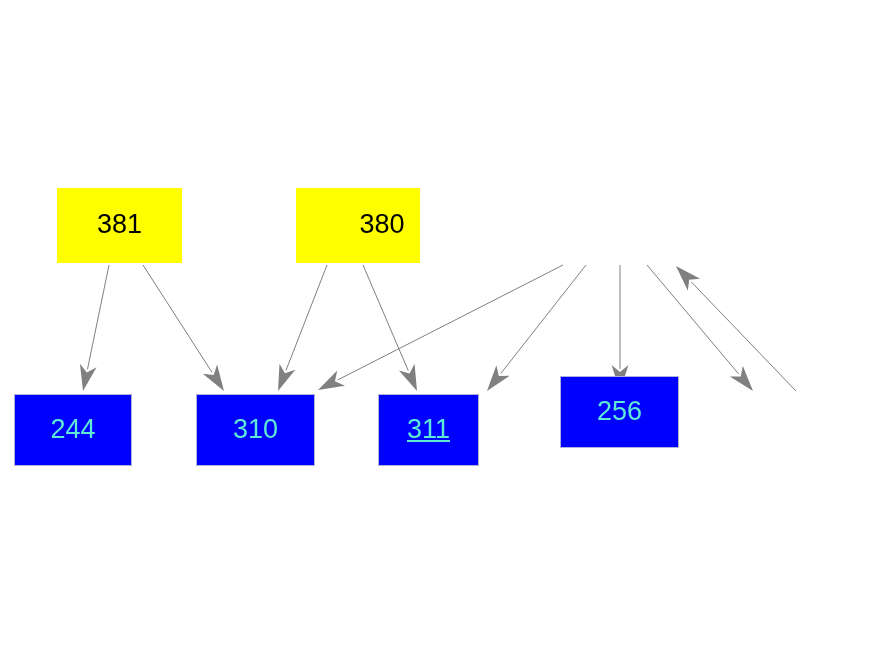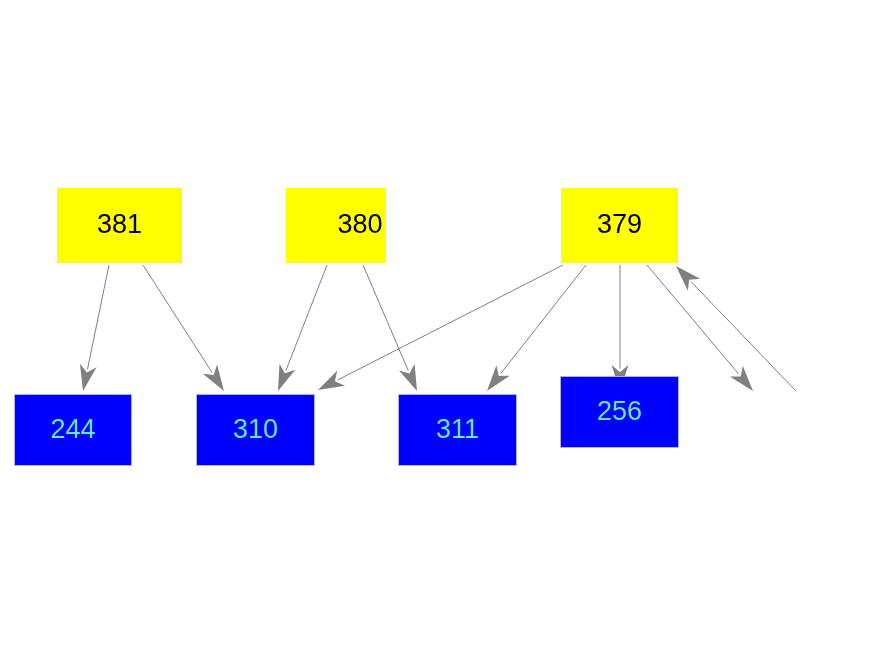--- a/index.html
+++ b/index.html
@@ -74,33 +74,30 @@
       <polygon points="620,391 611.5,365 620,372 628.5,365" fill="#808080"></polygon>
       <line x1="647" y1="265" x2="738.7406799152266" y2="374.0502421633825" stroke="#808080" stroke-width="1"></line>
       <polygon points="753,391 729.7577758999838,376.5760955741995 740.7685290469212,376.4607043387931 742.7666193863269,365.6321478793395" fill="#808080"></polygon>
       <line x1="796" y1="391" x2="691.3395799944021" y2="281.9787291608356" stroke="#808080" stroke-width="1"></line>
       <polygon points="676,266 700.1376197616956,278.8695498071922 689.1581047356046,279.7063590995881 687.8740353041695,290.6425908864173" fill="#808080"></polygon>
     </svg>
 
   <div class="node level-source" style="left:57px; top:188px; width:125px; height:75px;">
     <span class="node-label">381</span>
   </div>
-  <div class="node level-source" style="left:286px; top:188px; width:100px; height:75px;padding-left:48px;">
+  <div class="node level-source" style="left:296px; top:188px; width:124px; height:75px;padding-left:48px;">
     <span class="node-label">380</span>
-  </div>
-  <div class="node level-source" style="left:561px; top:188px; width:117px; height:75px;">
-    <span class="node-label">379</span>
   </div>
 
   <div class="node level-target" style="left:14px; top:394px; width:118px; height:72px;">
     <span class="node-label">244</span>
   </div>
   <div class="node level-target" style="left:196px; top:394px; width:119px; height:72px;">
     <span class="node-label">310</span>
   </div>
-  <div class="node level-target" style="left:398px; top:394px; width:119px; height:72px;">
+  <div class="node level-target" style="left:378px; top:394px; width:101px; height:72px;text-decoration:underline;">
     <span class="node-label">311</span>
   </div>
   <div class="node level-target" style="left:560px; top:376px; width:119px; height:72px;">
     <span class="node-label">256</span>
   </div>
 
 </div>
 
 </body></html>

